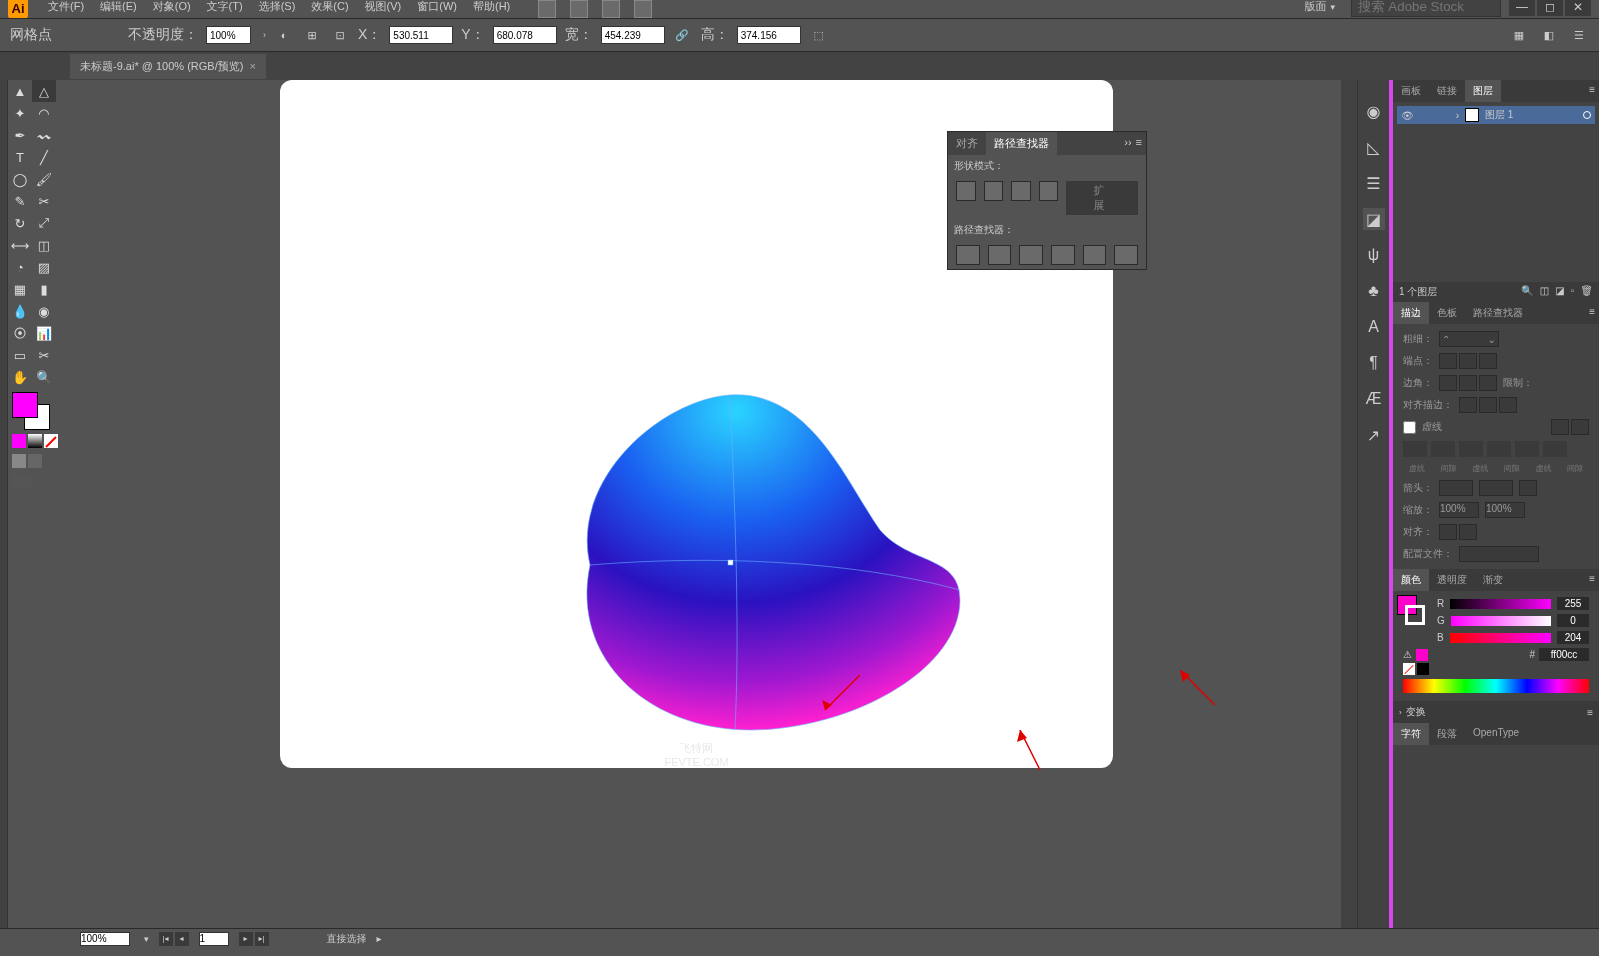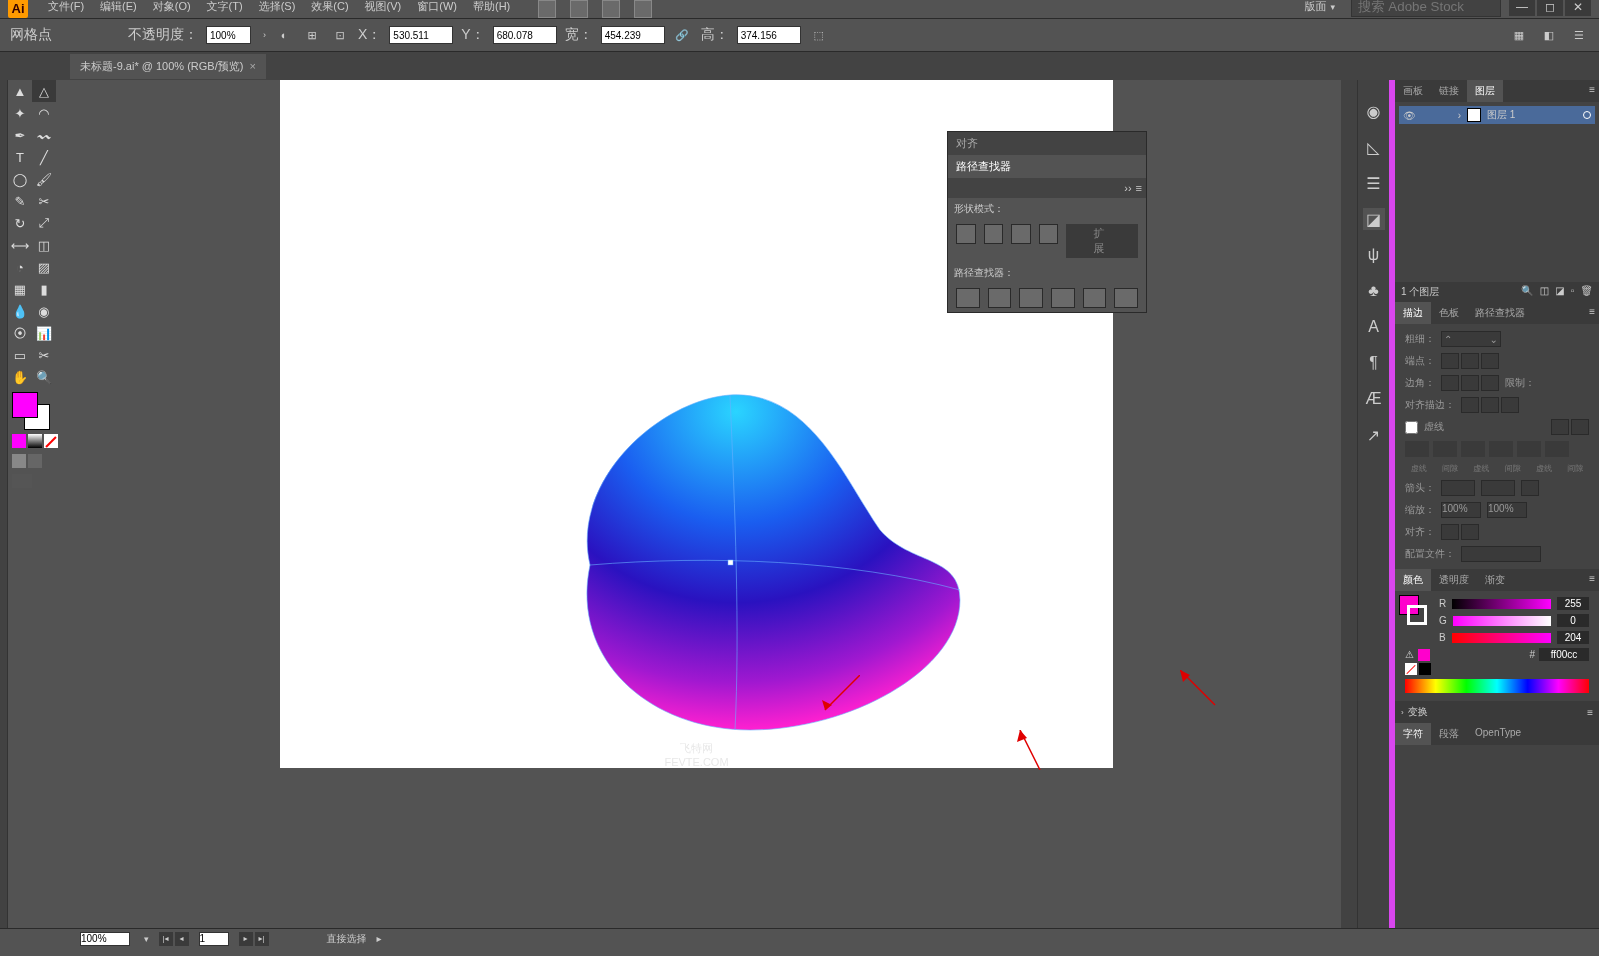--- a/index.html
+++ b/index.html
@@ -42,31 +42,31 @@
 .color-swatches { padding: 4px; }
 .swatch-fg { width: 26px; height: 26px; background: #ff00ff; border: 1px solid #000; position: relative; z-index: 2; }
 .swatch-bg { width: 26px; height: 26px; background: #fff; border: 1px solid #000; position: relative; margin-top: -14px; margin-left: 12px; }
 .mini-swatches { display: flex; gap: 2px; margin-top: 4px; }
 .mini-sw { width: 14px; height: 14px; }
 
 
 .canvas-wrap { flex: 1; display: flex; }
 .canvas-col { flex: 1; display: flex; flex-direction: column; }
 .canvas { flex: 1; background: #535353; position: relative; overflow: hidden; }
-.artboard { position: absolute; left: 218px; top: 0px; width: 833px; height: 688px; background: #fff; }
+.artboard { position: absolute; left: 218px; top: 0px; width: 833px; height: 688px; background: #fff; border-radius: 12px; }
 .blob { position: absolute; left: 270px; top: 310px; }
 .red-arrow { position: absolute; width: 40px; height: 40px; }
 .watermark { position: absolute; bottom: 0; left: 50%; transform: translateX(-50%); color: #ddd; font-size: 11px; text-align: center; opacity: 0.7; }
 .scrollbar-v { width: 16px; background: #424242; }
 
 
 .panel-dock-narrow { width: 32px; background: #424242; display: flex; flex-direction: column; align-items: center; padding-top: 20px; gap: 14px; border-left: 1px solid #333; }
 .dock-icon { width: 22px; height: 22px; display: flex; align-items: center; justify-content: center; font-size: 16px; color: #ccc; }
 
-.panels-right { width: 210px; background: #434343; display: flex; flex-direction: column; font-size: 10px; border-left: 6px solid #d946ef; }
+.panels-right { width: 210px; background: #434343; display: flex; flex-direction: column; font-size: 10px; border-left: 4px solid #d946ef; }
 .panel-tabs { display: flex; background: #3a3a3a; }
 .panel-tab { padding: 4px 8px; cursor: pointer; color: #aaa; }
 .panel-tab.active { background: #535353; color: #fff; }
 .panel-body { padding: 4px; background: #434343; }
 .layer-row { display: flex; align-items: center; background: #4a6a9a; padding: 2px 4px; gap: 6px; }
 .panel-footer { display: flex; justify-content: space-between; padding: 3px 6px; background: #3a3a3a; font-size: 10px; }
 .stroke-panel .row { display: flex; align-items: center; gap: 6px; padding: 3px 6px; color: #999; }
 .stroke-panel .btn-group { display: flex; gap: 2px; }
 .mini-btn { width: 18px; height: 16px; background: #3a3a3a; border: 1px solid #2a2a2a; }
 .dashed-row { display: flex; gap: 4px; padding: 3px 6px; }
@@ -76,21 +76,21 @@
 .slider-r { background: linear-gradient(to right, #000, #f0f); }
 .slider-g { background: linear-gradient(to right, #f0f, #fff); }
 .slider-b { background: linear-gradient(to right, #f00, #f0f); }
 .spectrum { height: 14px; margin: 4px 6px; background: linear-gradient(to right, #f00, #ff0, #0f0, #0ff, #00f, #f0f, #f00); }
 .color-val { width: 32px; background: #2a2a2a; color: #fff; text-align: center; font-size: 10px; padding: 1px; }
 .panel-section-head { display: flex; align-items: center; padding: 4px 6px; background: #3a3a3a; }
 .chev { margin-right: 4px; font-size: 8px; }
 
 
 .float-panel { position: absolute; left: 947px; top: 131px; width: 200px; background: #535353; border: 1px solid #2a2a2a; z-index: 50; }
-.float-panel .panel-tabs { background: #434343; flex-direction: column; }
+.float-panel .panel-tabs { background: #434343; }
 .float-section-label { padding: 4px 6px; font-size: 10px; color: #ccc; }
 .shape-btns { display: flex; gap: 8px; padding: 4px 8px; }
 .shape-btn { width: 24px; height: 20px; background: #6a6a6a; border: 1px solid #2a2a2a; }
 .expand-btn { background: #3a3a3a; padding: 2px 27px; color: #888; }
 
 
 .status-bar { height: 20px; background: #535353; display: flex; align-items: center; padding: 0 10px; gap: 10px; font-size: 10px; border-top: 1px solid #2a2a2a; }
 .status-bar input { background: #fff; border: 1px solid #333; width: 50px; height: 14px; font-size: 10px; color: #000; }
 .nav-arrows { display: flex; gap: 2px; }
 .nav-arrow { width: 14px; height: 14px; background: #3a3a3a; display: flex; align-items: center; justify-content: center; font-size: 8px; }

